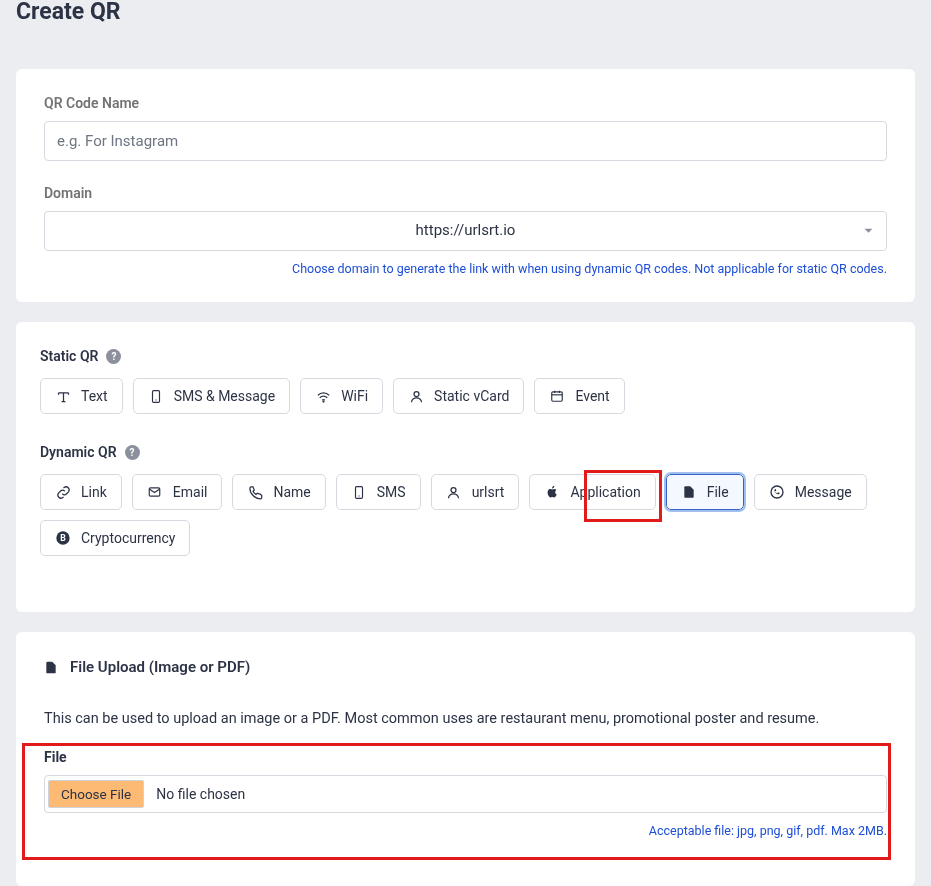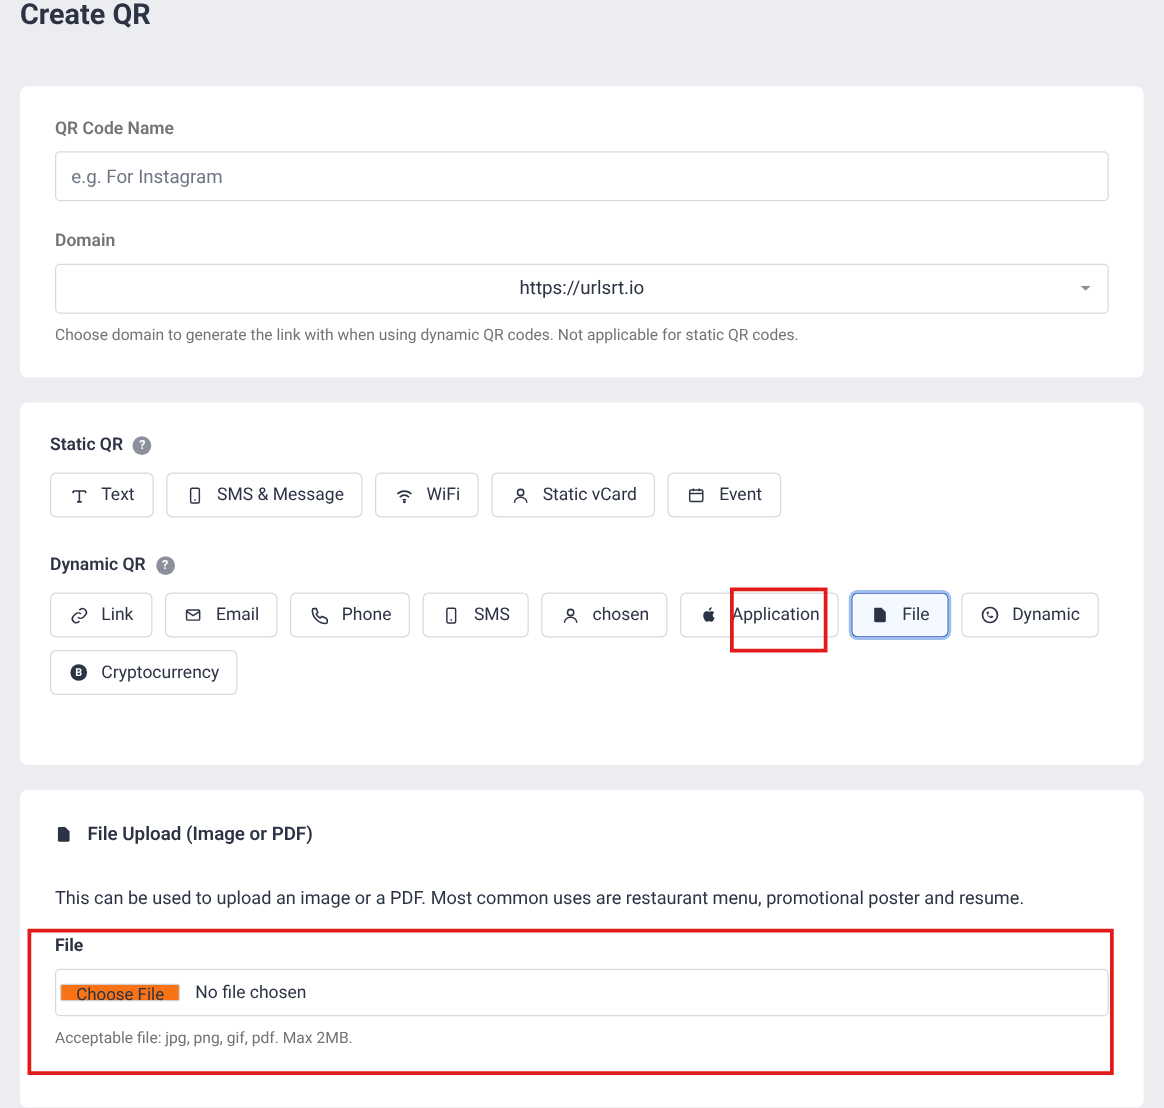--- a/index.html
+++ b/index.html
@@ -70,22 +70,23 @@
       border-radius: 4px;
       padding: 9px 12px;
       font-size: 15px;
       color: #2c3345;
       background: #fff;
       cursor: pointer;
       text-align: center;
     }
     .help-text {
       font-size: 12.5px;
-      color: #737373;
+      color: #1d4ed8;
       margin-top: 10px;
+      text-align: right;
     }
     .form-group {
       margin-bottom: 24px;
     }
     .form-group:last-child {
       margin-bottom: 0;
     }
     .section-label {
       font-size: 14px;
       font-weight: 600;
@@ -170,24 +171,24 @@
     .file-input-wrap {
       border: 1px solid #d6d9e0;
       border-radius: 4px;
       height: 38px;
       display: flex;
       align-items: center;
       padding: 3px;
       background: #fff;
     }
     .choose-file-btn {
-      background: #f97316;
+      background: #fdba74;
       border: 1px solid #cfd2d9;
       border-radius: 2px;
-      height: 14px;
+      height: 28px;
       padding: 0 12px;
       font-size: 13.5px;
       color: #2c3345;
       cursor: pointer;
       margin-right: 12px;
       font-family: inherit;
     }
     .file-status {
       font-size: 14px;
       color: #2c3345;
@@ -301,39 +302,39 @@
             </svg>
         </span>
         <span>Email</span>
       </div>
       <div class="chip">
         <span class="icon-slot">
           <svg width="15" height="15" viewBox="0 0 24 24" fill="none" stroke="currentColor" stroke-width="2">
               <path d="M22 17v3a2 2 0 0 1-2 2c-9 0-17-8-17-17a2 2 0 0 1 2-2h3l2 5-2 2c1 2 3 4 5 5l2-2 5 2z"></path>
             </svg>
         </span>
-        <span>Phone</span>
+        <span>Name</span>
       </div>
       <div class="chip">
         <span class="icon-slot">
           <svg width="14" height="15" viewBox="0 0 24 24" fill="none" stroke="currentColor" stroke-width="2">
               <rect x="6" y="2" width="12" height="20" rx="2"></rect>
               <line x1="11" y1="18" x2="13" y2="18"></line>
             </svg>
         </span>
         <span>SMS</span>
       </div>
       <div class="chip">
         <span class="icon-slot">
           <svg width="15" height="15" viewBox="0 0 24 24" fill="none" stroke="currentColor" stroke-width="2">
               <circle cx="12" cy="8" r="4"></circle>
               <path d="M4 21c0-4 4-7 8-7s8 3 8 7"></path>
             </svg>
         </span>
-        <span>chosen</span>
+        <span>urlsrt</span>
       </div>
       <div class="chip">
         <span class="icon-slot">
           <svg width="14" height="16" viewBox="0 0 24 24" fill="currentColor">
               <path d="M17.5 12.5c0-2.5 2-3.7 2.1-3.8-1.1-1.7-2.9-1.9-3.5-1.9-1.5-.2-2.9.9-3.7.9-.8 0-1.9-.9-3.2-.8-1.6 0-3.1.9-4 2.4-1.7 2.9-.4 7.3 1.2 9.7.8 1.2 1.8 2.5 3 2.4 1.2 0 1.7-.8 3.1-.8 1.5 0 1.9.8 3.2.8 1.3 0 2.2-1.2 3-2.4.9-1.4 1.3-2.7 1.3-2.8-.1 0-2.5-1-2.5-3.7zM15 4.5c.7-.8 1.1-2 1-3.1-1 0-2.2.7-2.9 1.5-.6.7-1.2 1.9-1 3 1.1.1 2.2-.6 2.9-1.4z"></path>
             </svg>
         </span>
         <span>Application</span>
       </div>
       <div class="chip active">
@@ -344,21 +345,21 @@
         </span>
         <span>File</span>
       </div>
       <div class="chip">
         <span class="icon-slot">
           <svg width="16" height="16" viewBox="0 0 24 24" fill="none" stroke="currentColor" stroke-width="2">
               <circle cx="12" cy="12" r="9"></circle>
               <path d="M8.5 10c.5 2 2 3.5 4 4l1-1.5 2.5 1c0 1-1 2-2 2-3 0-6-3-6-6 0-1 1-2 2-2l1 2.5-1.5 1z" fill="currentColor" stroke="none"></path>
             </svg>
         </span>
-        <span>Dynamic</span>
+        <span>Message</span>
       </div>
       <div class="chip">
         <span class="icon-slot">
           <svg width="16" height="16" viewBox="0 0 24 24">
               <circle cx="12" cy="12" r="10" fill="currentColor"></circle>
               <text x="12" y="16.5" text-anchor="middle" font-size="13" font-weight="bold" fill="#fff">B</text>
             </svg>
         </span>
         <span>Cryptocurrency</span>
       </div>

